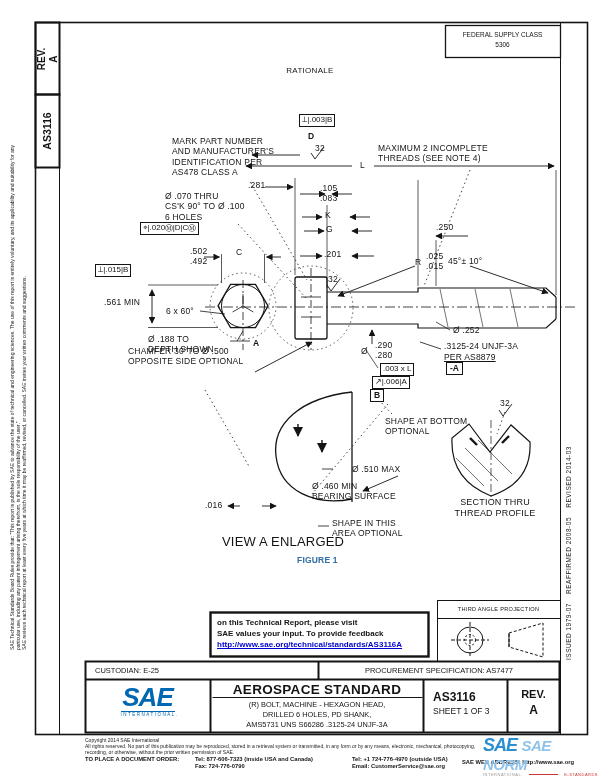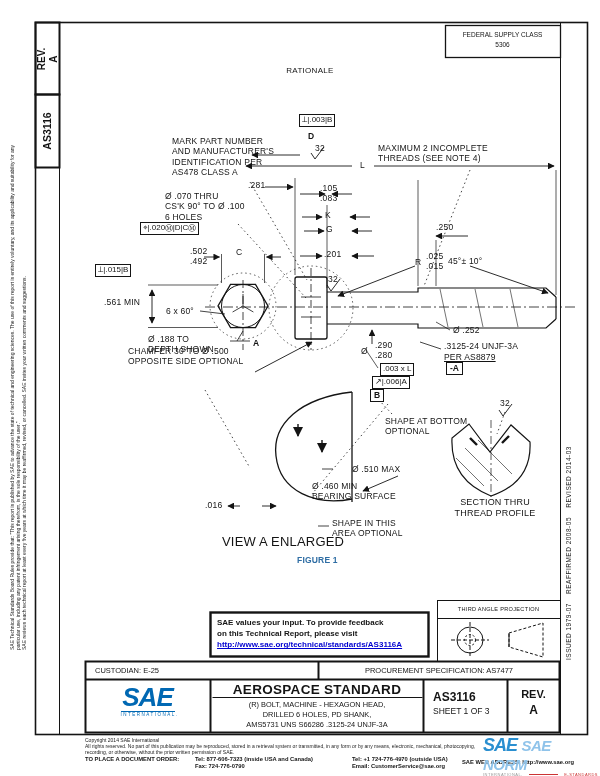--- a/index.html
+++ b/index.html
@@ -227,22 +227,22 @@
 BEARING SURFACE</div>
   <div class="co" style="left:205px;top:500px;">.016</div>
   <div class="co" style="left:332px;top:518px;">SHAPE IN THIS
 AREA OPTIONAL</div>
   <div class="co" style="left:222px;top:534px;font-size:13px;">VIEW A ENLARGED</div>
   <div class="co ctr" style="left:440px;top:497px;width:110px;font-size:9px;">SECTION THRU
 THREAD PROFILE</div>
   <div class="co" style="left:297px;top:555px;color:#2e6da4;font-weight:700;">FIGURE 1</div>
 
   <div class="abs" style="left:217px;top:617px;width:206px;font-size:8px;font-weight:700;line-height:1.4;">
+    <div>on this Technical Report, please visit</div>
     <div>SAE values your input. To provide feedback</div>
-    <div>on this Technical Report, please visit</div>
     <span class="blue-link">http://www.sae.org/technical/standards/AS3116A</span>
   </div>
 
   <div class="abs ctr" style="left:437px;top:606px;width:123px;font-size:5.6px;letter-spacing:.3px;">THIRD ANGLE PROJECTION</div>
 
   <div class="abs" style="left:95px;top:666px;font-size:7.5px;">CUSTODIAN: E-25</div>
   <div class="abs ctr" style="left:318px;top:666px;width:242px;font-size:7.5px;">PROCUREMENT SPECIFICATION: AS7477</div>
 
   <div class="abs ctr" style="left:85px;top:684px;width:125px;">
     <div style="font-size:26px;font-weight:700;font-style:italic;color:#0068b3;letter-spacing:-1px;line-height:1;">SAE</div>

